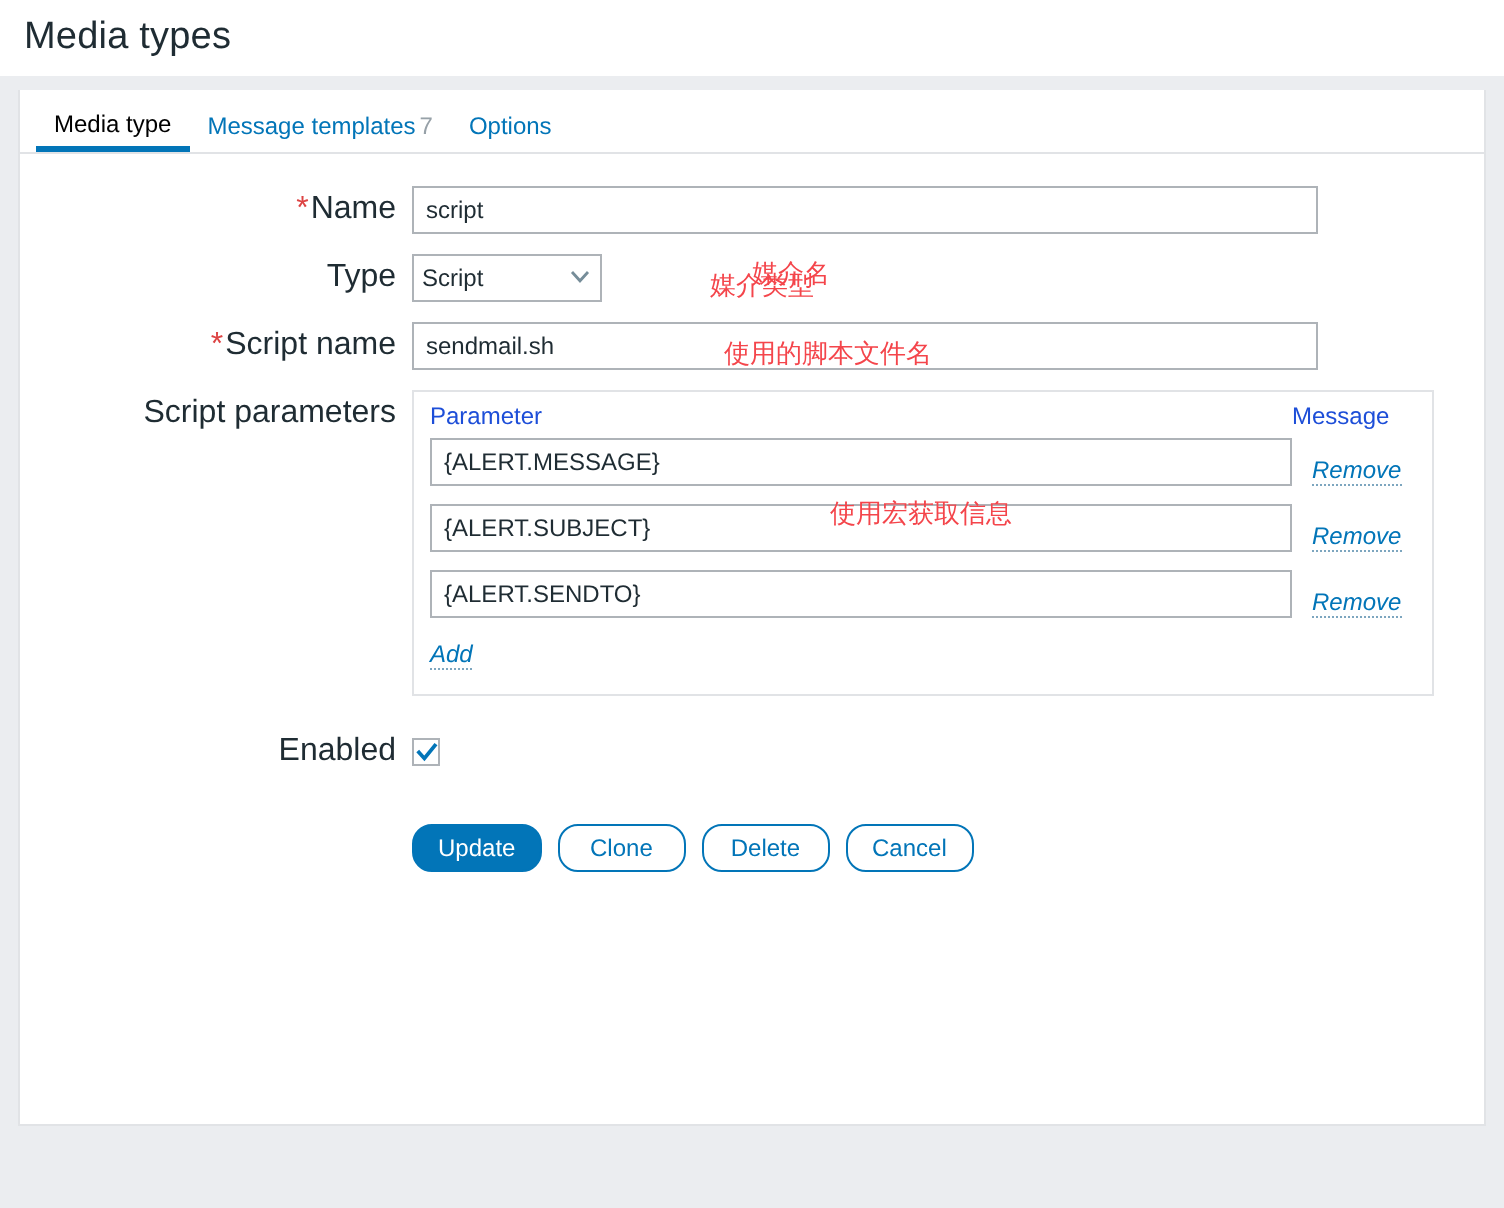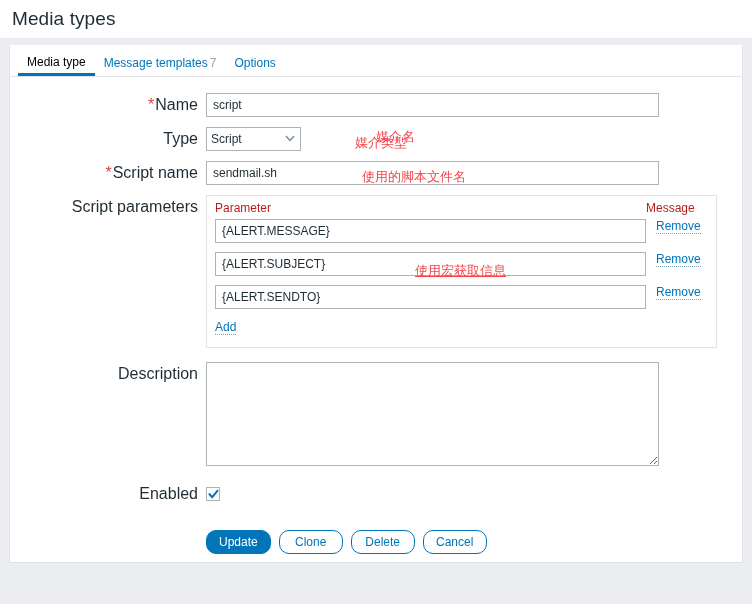--- a/index.html
+++ b/index.html
@@ -151,27 +151,27 @@
     width: 511px;
     border: 1px solid #e1e3e6;
     box-sizing: border-box;
     background: #fff;
     padding: 0;
   }
   .params-head {
     display: flex;
     padding: 5px 8px 4px 8px;
     font-size: 12px;
-    color: #b91c1c;
+    color: #1d4ed8;
   }
   .params-head .c1 { flex: 1; }
   .params-head .c2 { width: 62px; }
   .param-row {
     display: flex;
-    align-items: flex-start;
+    align-items: flex-end;
     padding: 0 8px 0 8px;
     margin-bottom: 9px;
   }
   .param-row input {
     box-sizing: border-box;
     flex: 1;
     height: 24px;
     border: 1px solid #aeb3b8;
     font-family: "Liberation Sans", sans-serif;
     font-size: 12px;
@@ -185,20 +185,21 @@
     padding-left: 10px;
     box-sizing: border-box;
   }
   .dlink {
     color: #0275b8;
     font-size: 12px;
     border-bottom: 1px dotted #7da6bf;
     cursor: pointer;
     display: inline-block;
     line-height: 13px;
+    font-style: italic;
   }
   .add-row {
     padding: 2px 8px 12px 8px;
   }
 
   
   textarea.desc {
     box-sizing: border-box;
     width: 453px;
     height: 104px;
@@ -363,28 +364,20 @@
             </div>
           </div>
 
           <div class="add-row">
             <span class="dlink">Add</span>
           </div>
         </div>
       </div>
     </div>
 
-    <div class="row" style="margin-top:14px;">
-      <div class="lbl">
-        <span>Description</span>
-      </div>
-      <div class="fld">
-        <textarea class="desc" style=""></textarea>
-      </div>
-    </div>
 
     <div class="row" style="margin-top:16px;">
       <div class="lbl">
         <span>Enabled</span>
       </div>
       <div class="fld">
         <span class="cbx">
           <svg width="11" height="11" viewBox="0 0 11 11">
             <path d="M1.5 5.2 L4.2 8.2 L9.4 1.8" fill="none" stroke="#0275b8" stroke-width="1.9" stroke-linecap="square"></path>
           </svg>
@@ -404,14 +397,14 @@
       </div>
     </div>
 
   </div>
 </div>
 
 <div id="anno-layer">
     <div class="anno" style="left: 376px; top: 100px; margin-top: 28px;">媒介名</div>
     <div class="anno" style="left: 355px; top: 134px;">媒介类型</div>
     <div class="anno" style="left: 362px; top: 168px;">使用的脚本文件名</div>
-    <div class="anno" style="left: 415px; top: 262px; text-decoration: underline;">使用宏获取信息</div>
+    <div class="anno" style="left: 415px; top: 248px;">使用宏获取信息</div>
   </div>
 
 </body></html>

